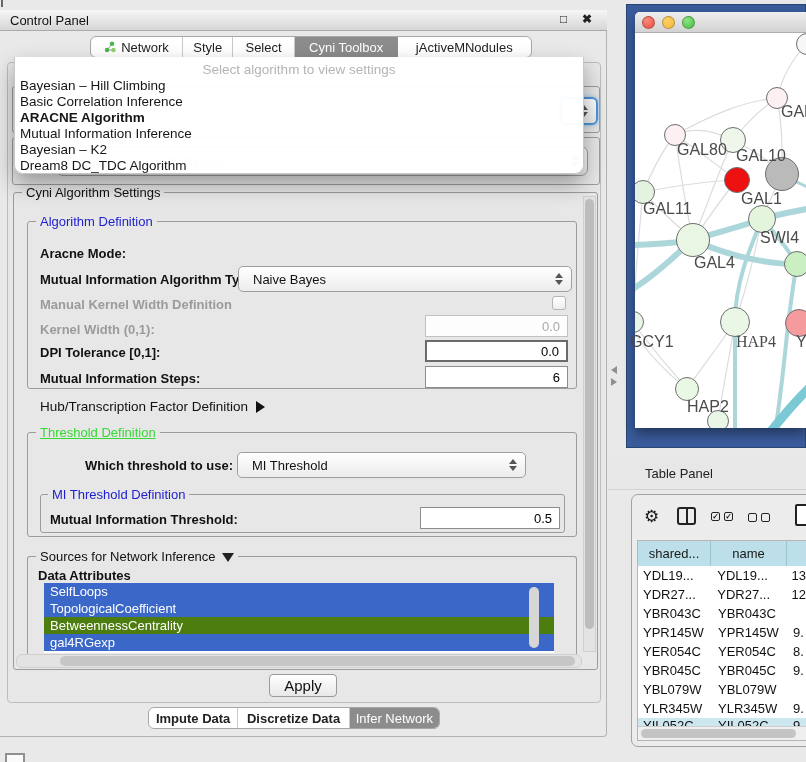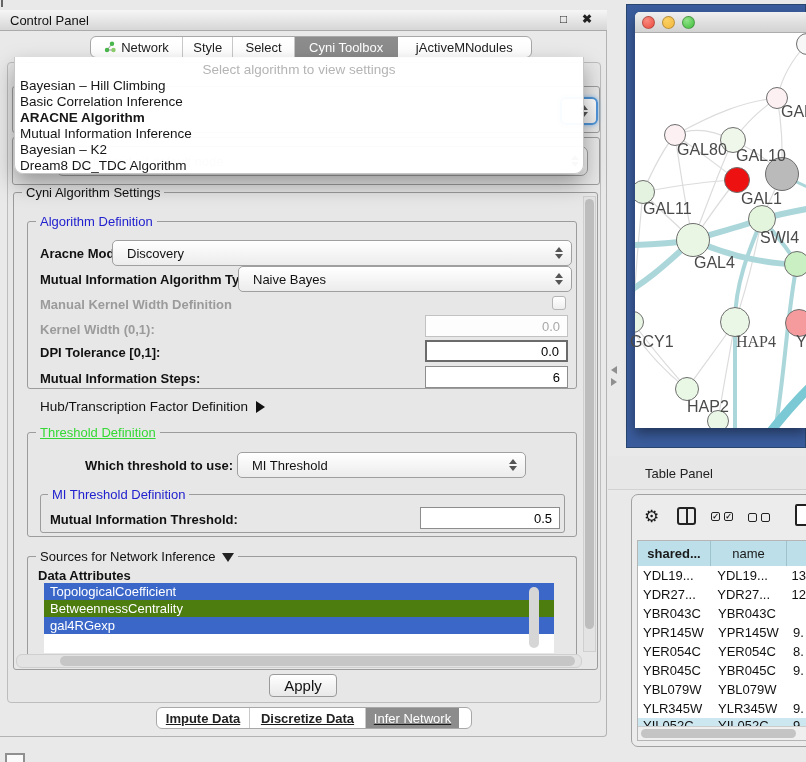--- a/index.html
+++ b/index.html
@@ -149,27 +149,20 @@
   <div class="abs groupbox" style="left:13px;top:192px;width:585px;height:478px;"></div>
   <div class="abs legend" style="left:22px;top:186px;color:#111;">Cyni Algorithm Settings</div>
 
   <div class="abs sb-track" style="left:583px;top:196px;width:13px;height:456px;border-radius:0;"></div>
   <div class="abs sb-thumb" style="left:585px;top:199px;width:9px;height:430px;"></div>
 
   <div class="abs groupbox" style="left:27px;top:221px;width:550px;height:168px;"></div>
   <div class="abs legend blue" style="left:36px;top:215px;">Algorithm Definition</div>
 
   <div class="abs blabel" style="left:40px;top:246px;">Aracne Mode:</div>
-  <div class="abs combo" style="left:112px;top:240px;width:460px;height:26px;">
-    <span>Discovery</span>
-    <span class="spinner">
-        <i class="up"></i>
-        <i class="dn"></i>
-      </span>
-  </div>
 
   <div class="abs blabel" style="left:40px;top:272px;">Mutual Information Algorithm Type:</div>
   <div class="abs combo" style="left:238px;top:266px;width:334px;height:26px;">
     <span>Naive Bayes</span>
     <span class="spinner">
         <i class="up"></i>
         <i class="dn"></i>
       </span>
   </div>
 
@@ -206,32 +199,33 @@
   <div class="abs blabel" style="left:50px;top:512px;">Mutual Information Threshold:</div>
   <div class="abs tfield" style="left:420px;top:507px;width:140px;height:22px;border:1px solid #8d8d8d;color:#000;">0.5</div>
 
   <div class="abs groupbox" style="left:27px;top:556px;width:550px;height:110px;border-bottom:none;"></div>
   <div class="abs legend" style="left:36px;top:550px;color:#111;">
     <span>Sources for Network Inference</span><span class="tri-d"></span>
   </div>
   <div class="abs blabel" style="left:38px;top:568px;">Data Attributes</div>
 
   <div class="abs attr-list" style="left:44px;top:583px;width:510px;height:70px;overflow:hidden;">
+      <div class="attr-item" style="background: rgb(59, 103, 201);">SelfLoops</div>
       <div class="attr-item" style="background: rgb(59, 103, 201);">TopologicalCoefficient</div>
       <div class="attr-item" style="background: #4d7c0f;">BetweennessCentrality</div>
       <div class="attr-item" style="background: rgb(59, 103, 201);">gal4RGexp</div>
     </div>
   <div class="abs sb-thumb" style="left:529px;top:587px;width:10px;height:61px;background:#d6d6d6;"></div>
 
   <div class="abs sb-track" style="left:16px;top:654px;width:566px;height:14px;"></div>
   <div class="abs sb-thumb" style="left:60px;top:656px;width:515px;height:10px;background:#c6c6c6;"></div>
 
   <div class="abs btn" style="left:269px;top:674px;width:68px;height:23px;">Apply</div>
 
-  <div class="abs tabbar" style="left:156px;top:707px;width:316px;text-decoration:underline;">
+  <div class="abs tabbar" style="left:148px;top:707px;width:292px;">
     <div class="tabseg" style="width:92px;font-weight:bold;">
         <span>Impute Data</span>
       </div>
     <div class="tabseg" style="width:115px;font-weight:bold;">
         <span>Discretize Data</span>
       </div>
     <div class="tabseg sel" style="width:93px;">
         <span>Infer Network</span>
       </div>
   </div>
@@ -328,21 +322,21 @@
       <span class="cbx">✓</span>
     </div>
   <div class="abs" style="left:748px;top:513px;display:flex;gap:4px;">
       <span class="cbx"></span>
       <span class="cbx"></span>
     </div>
   <div class="abs" style="left:795px;top:504px;width:16px;height:22px;border:2px solid #222;border-radius:2px;box-sizing:border-box;background:#fff;"></div>
 
   <div class="abs" style="left:637px;top:540px;width:169px;height:201px;background:#fff;border:1px solid #b5b5b5;border-right:none;box-sizing:border-box;overflow:hidden;">
     <div style="position:relative;height:25px;">
-      <div class="thead-cell" style="left:0;width:73px;font-weight:bold;">shared...</div>
+      <div class="thead-cell" style="left:0;width:73px;">shared...</div>
       <div class="thead-cell" style="left:73px;width:76px;">name</div>
       <div class="thead-cell" style="left:149px;width:25px;"></div>
     </div>
     <div>
         <div class="trow">
           <div class="c1">YDL19...</div>
           <div class="c2">YDL19...</div>
           <div class="c3">13</div>
         </div>
         <div class="trow">

